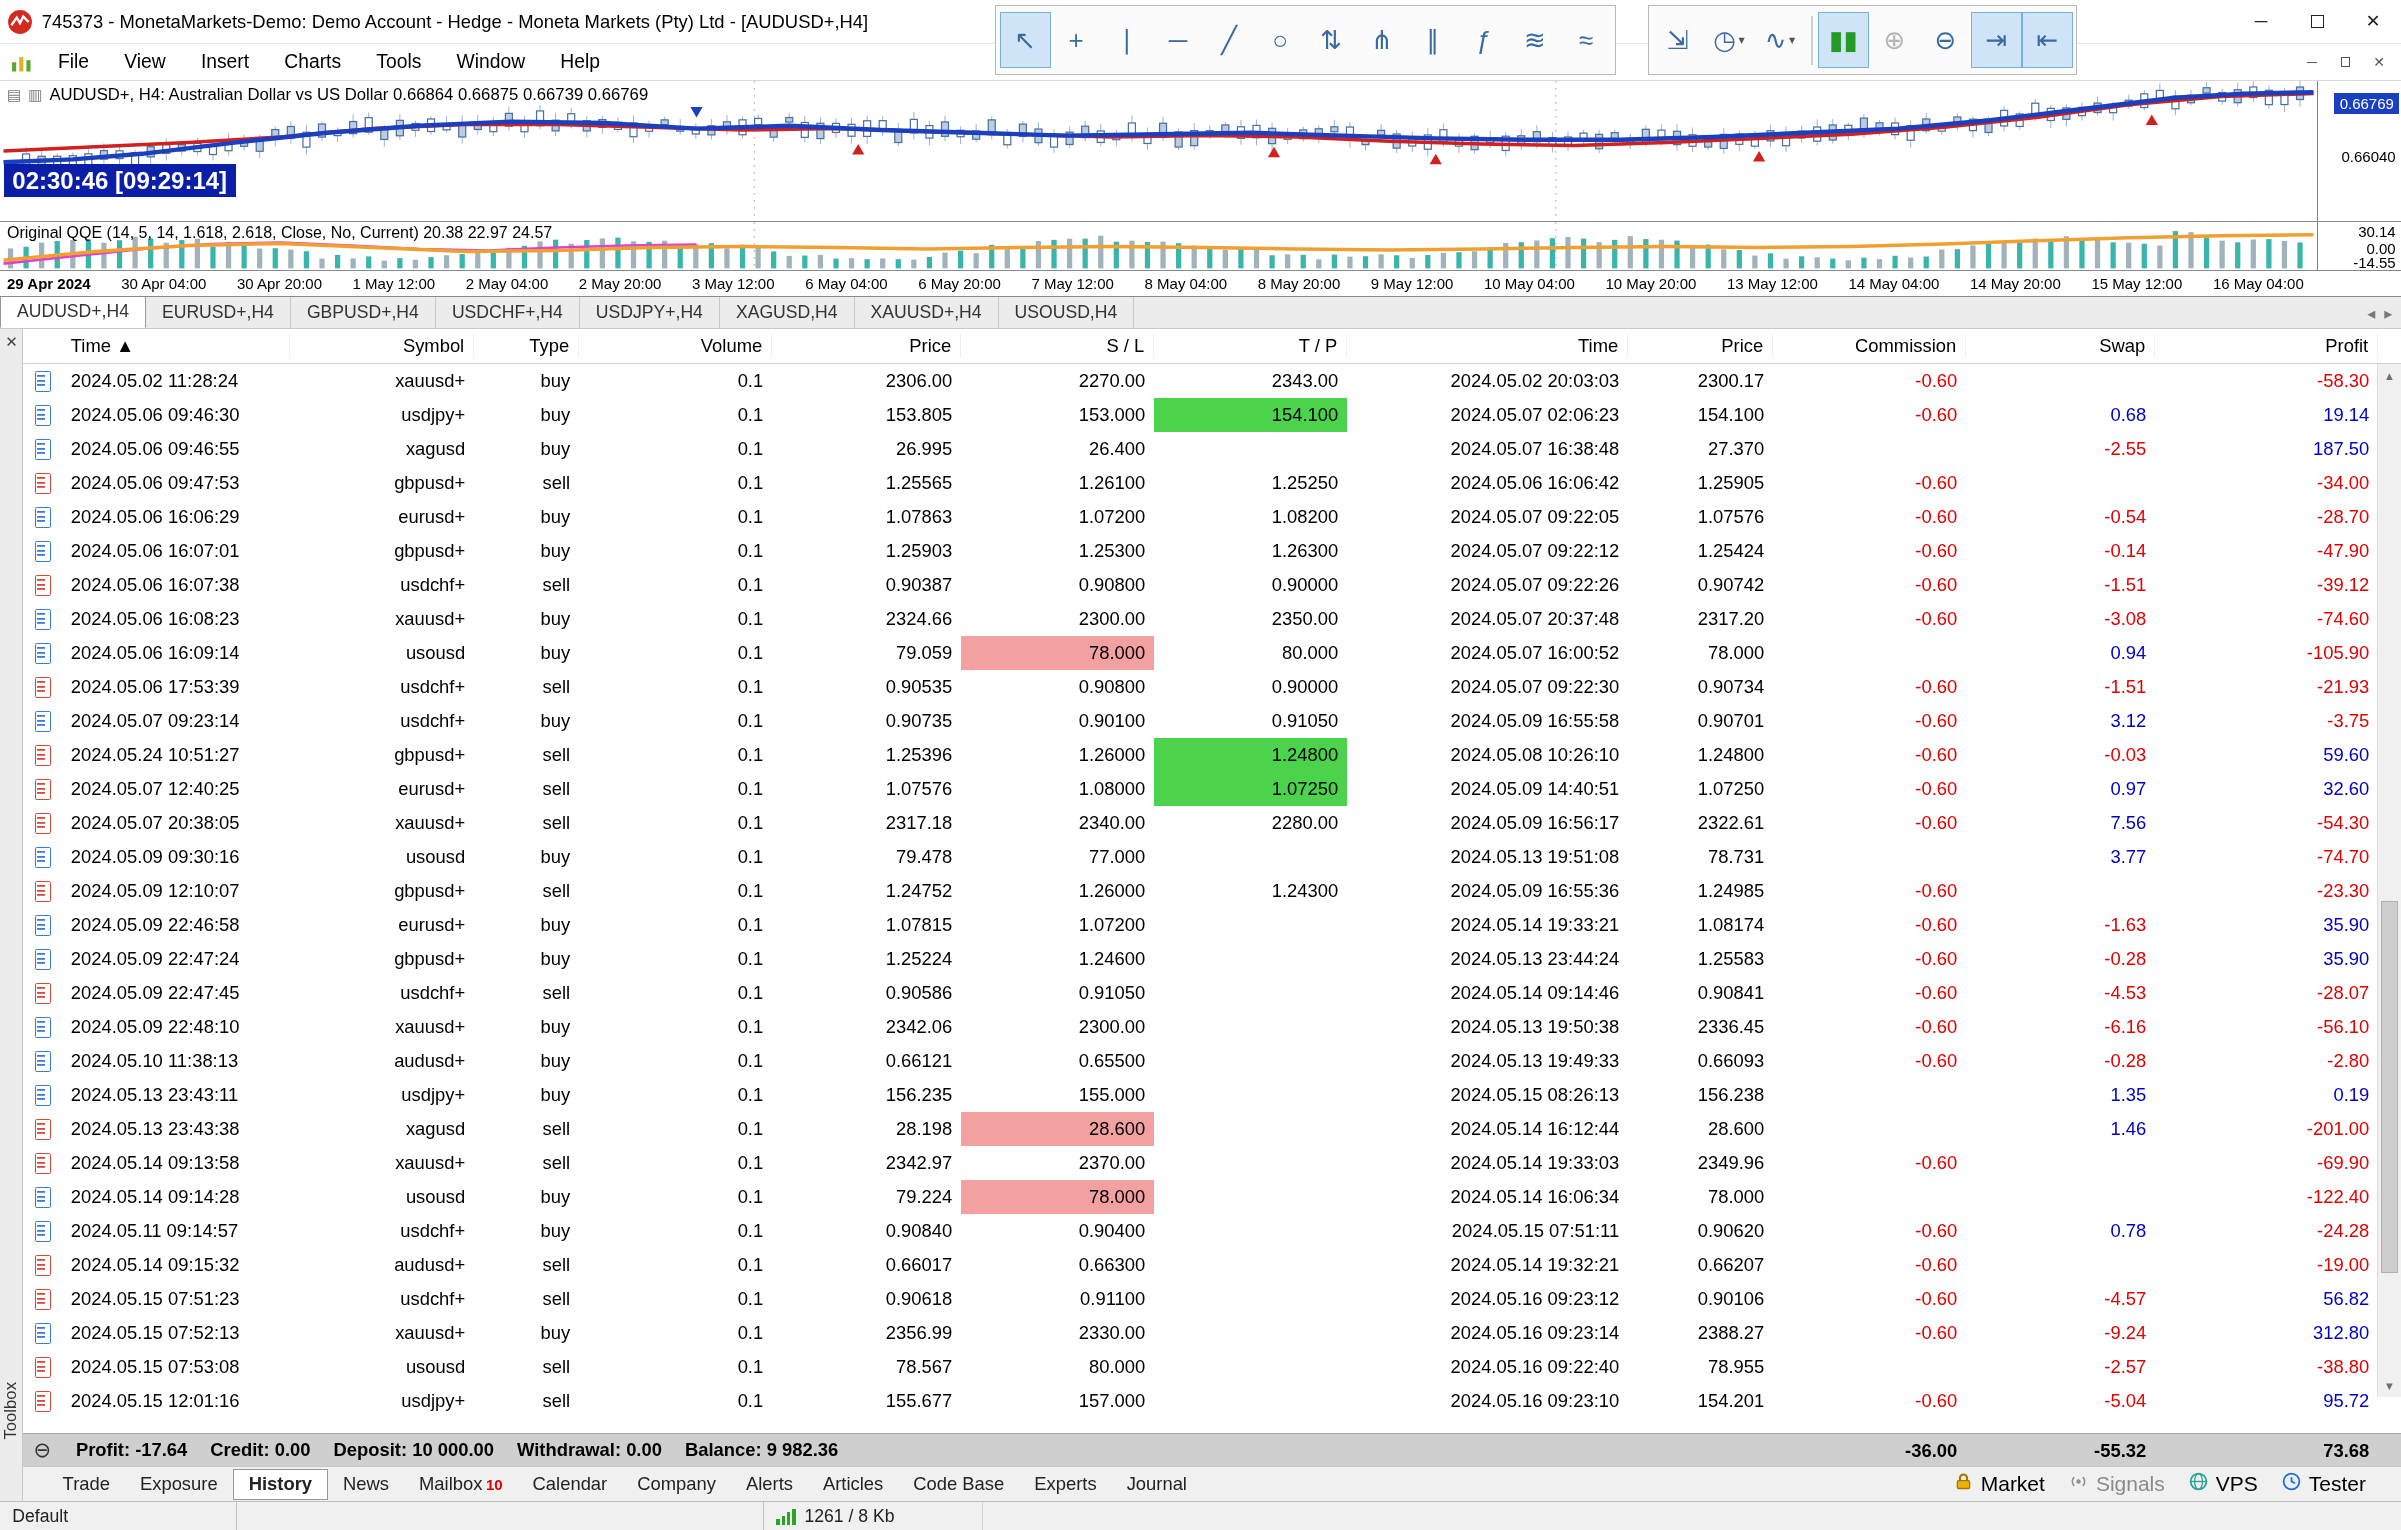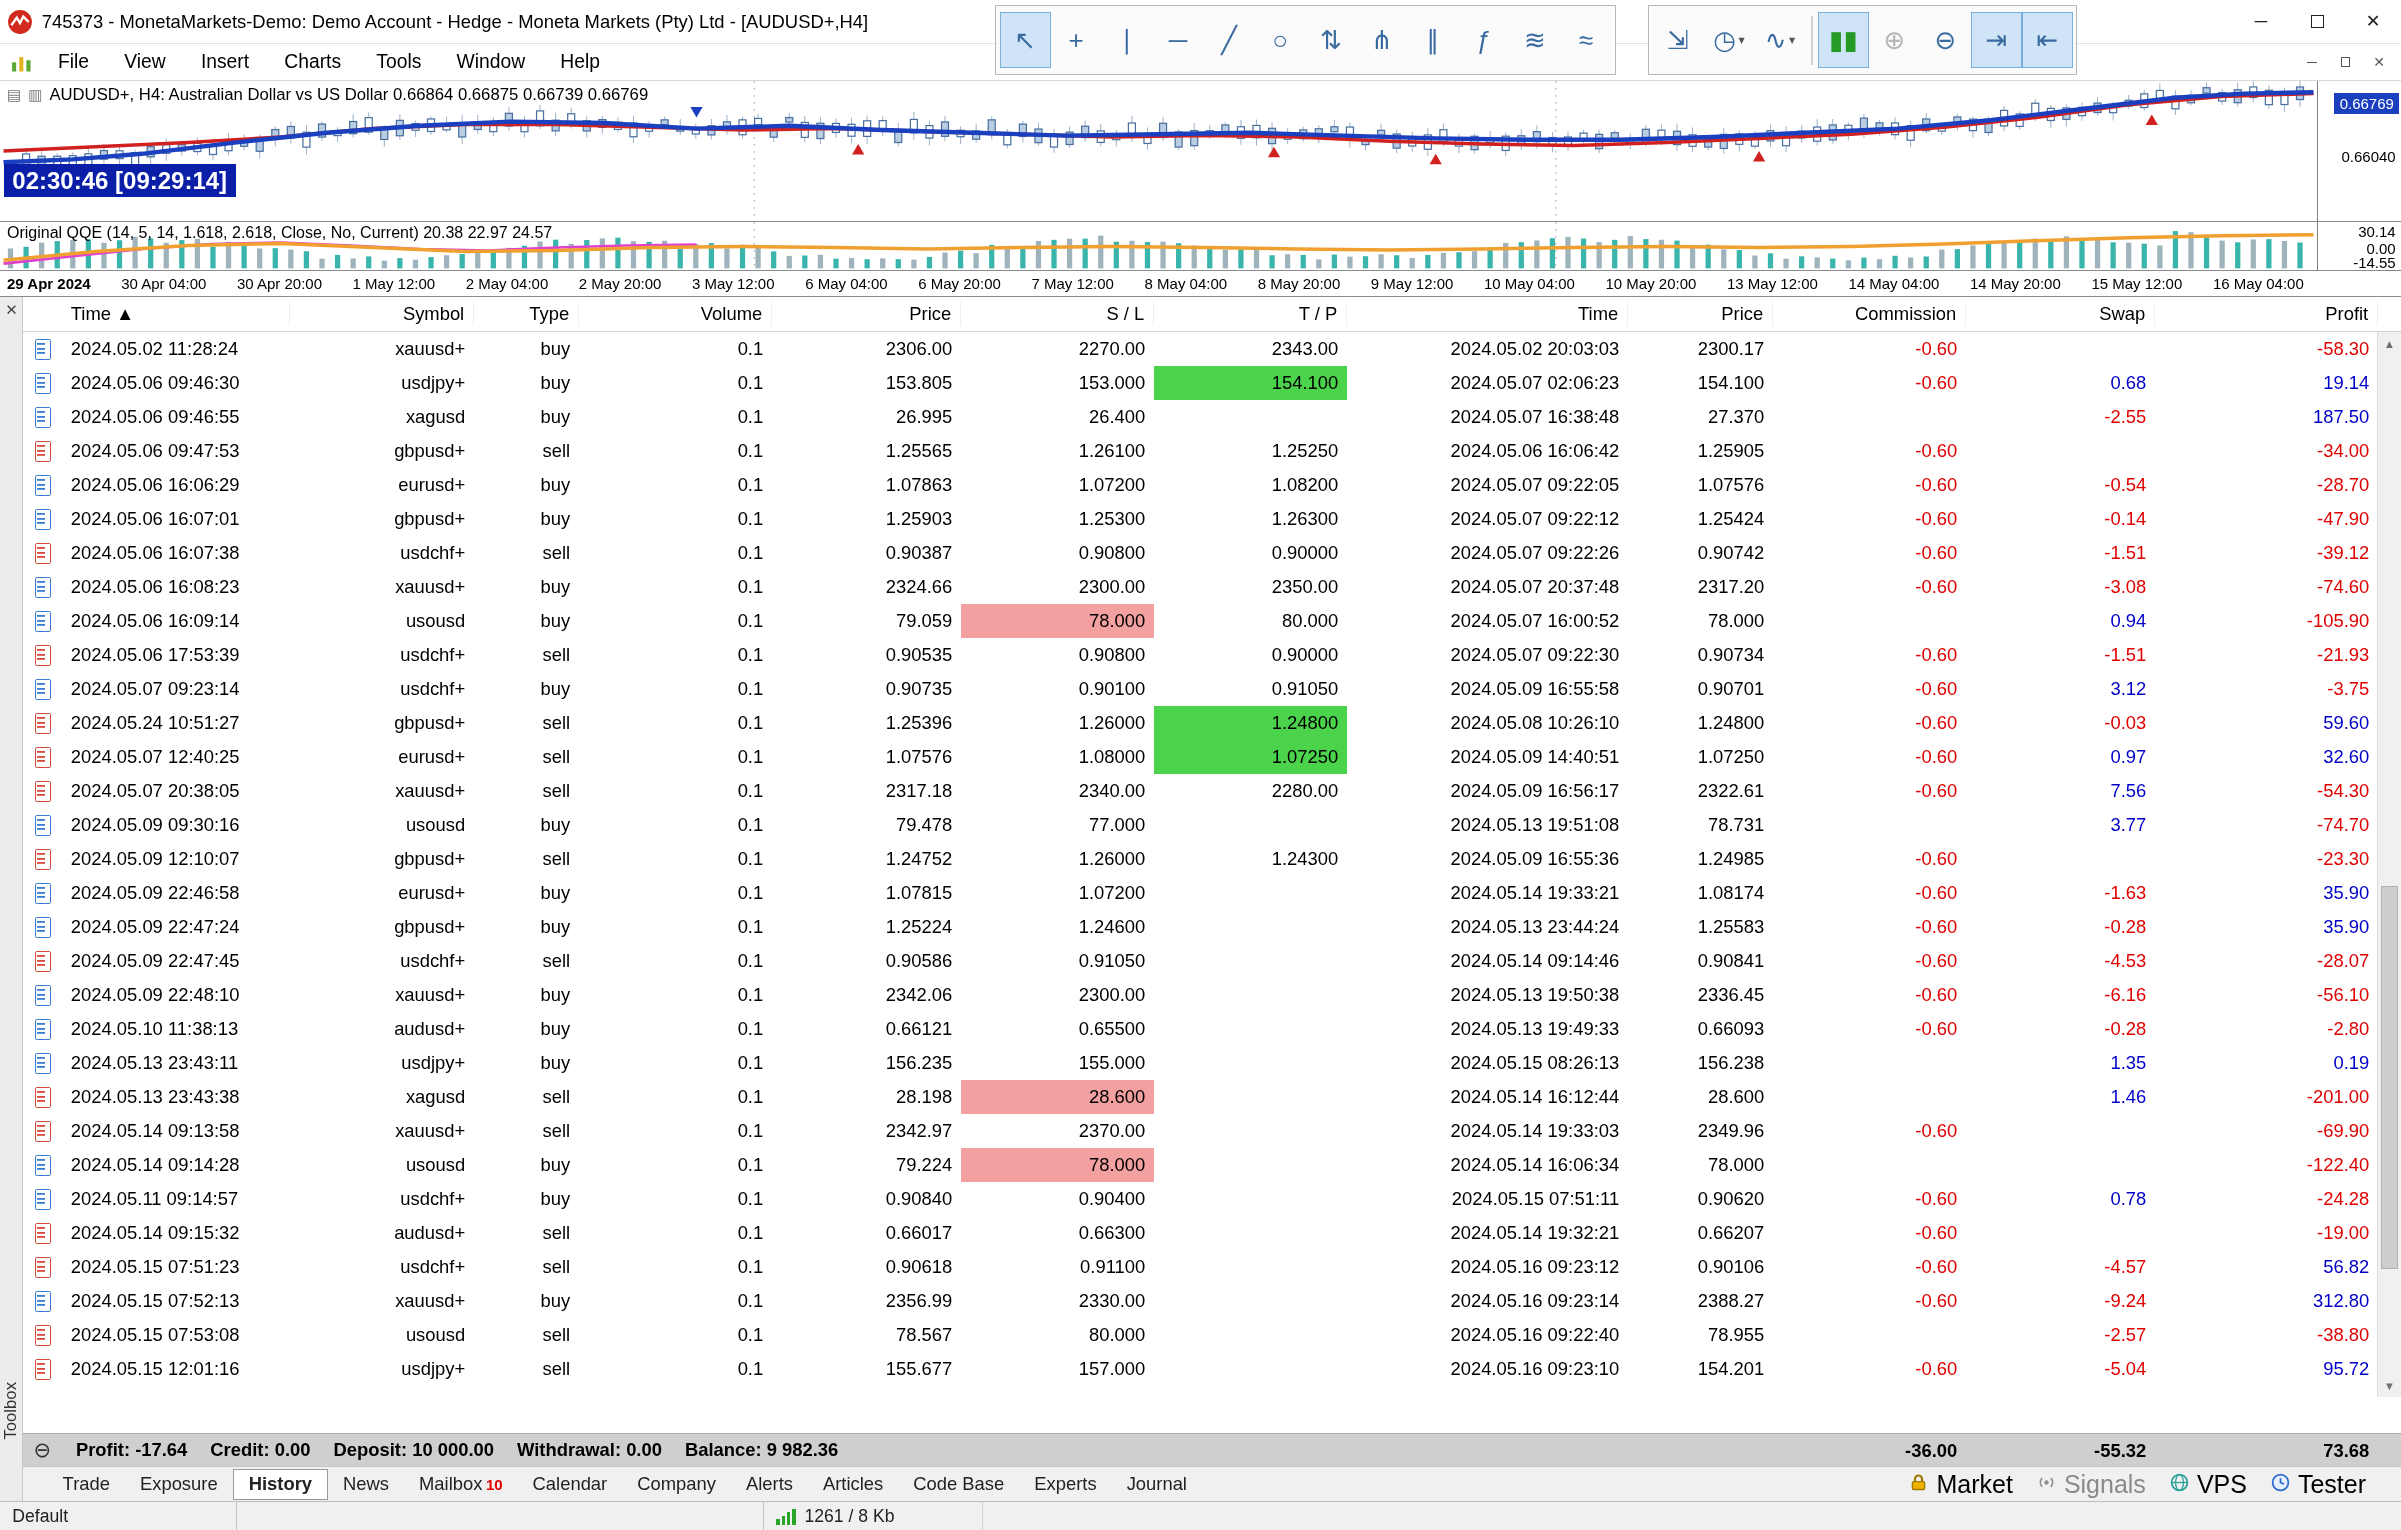--- a/index.html
+++ b/index.html
@@ -92,21 +92,21 @@
   .sum-left { display:flex; align-items:center; gap:23px; padding-left:10.5px; white-space:nowrap; }
   .sum-minus { font-weight:normal; font-size:21px; color:#333; margin-right:1.8px; }
   .sum-cell { height:33px; line-height:33px; padding:0 8.8px; text-align:right; white-space:nowrap; }
 
   
   .bottom-tabs { height:35px; flex:none; background:#f0f0f0; border-top:0.9px solid #c8c8c8; display:flex; align-items:center; font-size:18.4px; padding-left:24.6px; }
   .btab { padding:3.5px 15px; color:#222; position:relative; }
   .btab.active { background:#fff; border:0.9px solid #999; font-weight:bold; }
   .btab .badge { color:#e00000; font-weight:bold; font-size:15px; margin-left:3.5px; }
   .bt-icons { margin-left:auto; display:flex; align-items:center; gap:23px; padding-right:35px; }
-  .bt-ico { display:flex; align-items:center; gap:7px; font-size:25px; }
+  .bt-ico { display:flex; align-items:center; gap:7px; font-size:21px; }
   .bt-ico.dim { color:#8a8a8a; }
 
   
   .statusbar { height:30px; flex:none; background:#f0f0f0; border-top:0.9px solid #bdbdbd; display:flex; align-items:center; font-size:17.6px; color:#222; }
   .sb-sec { height:100%; display:flex; align-items:center; padding:0 12.3px; border-right:0.9px solid #d4d4d4; }
   .sb-help { flex:1; border-right:0.9px solid #c4c4c4; }
   .sb-default { width:237px; border-right:0.9px solid #c4c4c4; }
   .sb-mid { width:527px; border-right:0.9px solid #c4c4c4; }
   .sb-kb { width:219px; display:flex; align-items:center; gap:8.8px; justify-content:flex-start; }
   .sigbars { display:flex; align-items:flex-end; gap:1.8px; height:16px; }
@@ -682,20 +682,34 @@
         <span class="xl">10 May 04:00</span>
         <span class="xl">10 May 20:00</span>
         <span class="xl">13 May 12:00</span>
         <span class="xl">14 May 04:00</span>
         <span class="xl">14 May 20:00</span>
         <span class="xl">15 May 12:00</span>
         <span class="xl">16 May 04:00</span>
       </div>
   </div>
 
+  <div class="chart-tabs" id="chart-tabs">
+      <div class="ctab active">AUDUSD+,H4</div>
+      <div class="ctab">EURUSD+,H4</div>
+      <div class="ctab">GBPUSD+,H4</div>
+      <div class="ctab">USDCHF+,H4</div>
+      <div class="ctab">USDJPY+,H4</div>
+      <div class="ctab">XAGUSD,H4</div>
+      <div class="ctab">XAUUSD+,H4</div>
+      <div class="ctab">USOUSD,H4</div>
+      <div class="ctab-arrows">
+        <span>◂</span>
+        <span>▸</span>
+      </div>
+    </div>
 
   <div class="workspace">
     <div class="toolbox-strip">
       <div class="toolbox-close">✕</div>
       <div class="toolbox-label">Toolbox</div>
     </div>
     <div class="table-wrap">
       <div class="thead" id="thead">
           <div class="iconcell"></div>
           <div class="hcell l" style="width: 228px;">Time  ▲</div>

